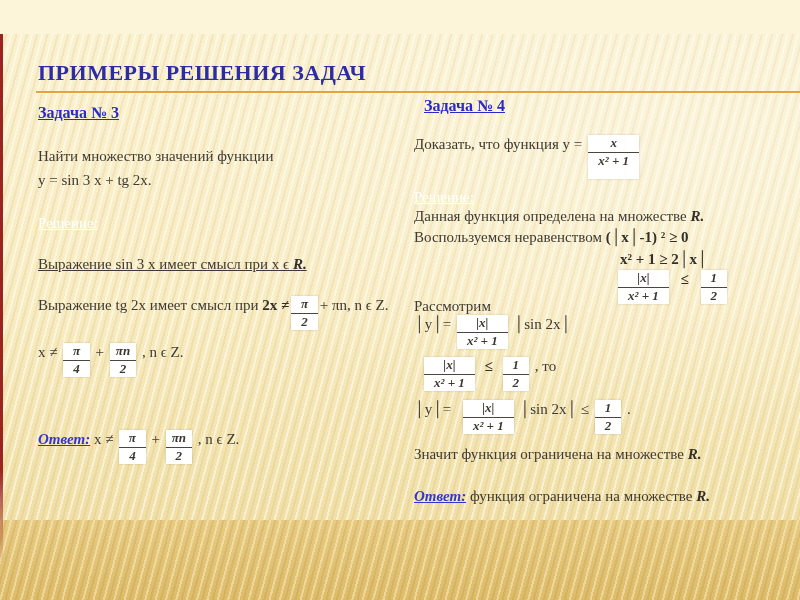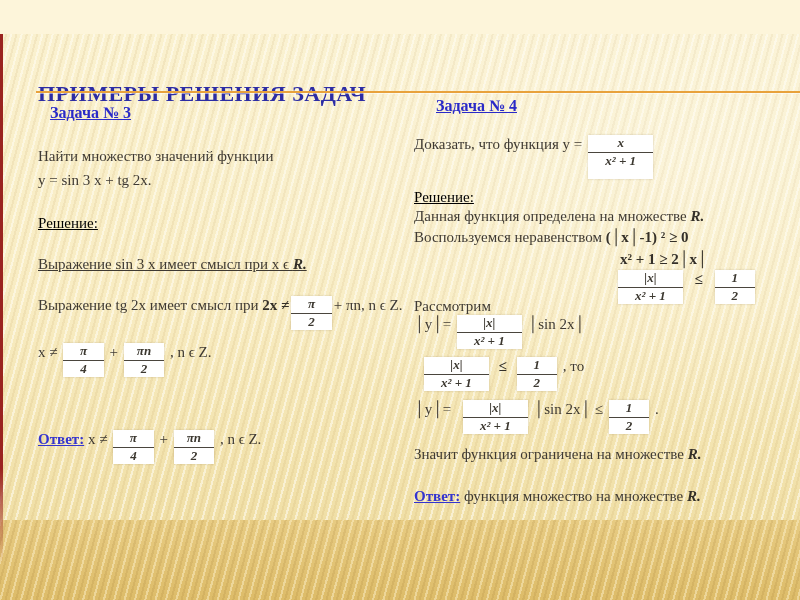--- a/index.html
+++ b/index.html
@@ -23,34 +23,34 @@
       repeating-linear-gradient(105deg,
         rgba(255,244,208,0.45) 0 2px, rgba(255,255,255,0) 2px 5px,
         rgba(150,110,40,0.14) 5px 7px, rgba(255,255,255,0) 7px 10px),
       linear-gradient(180deg,#e7cb82 0%,#ddbc69 100%);}
   .edge{position:absolute;left:0;top:34px;width:3px;height:530px;
     background:linear-gradient(180deg,#9a2420 0%,#9a2420 82%,rgba(154,36,32,0) 100%);}
 
   
   .line{position:absolute;font-size:15px;line-height:18px;white-space:nowrap;}
   .title{position:absolute;left:38px;top:60px;font-size:22px;line-height:26px;
-    font-weight:bold;letter-spacing:0.5px;color:#2c2ca4;white-space:nowrap;margin-top:21px;}
+    font-weight:bold;letter-spacing:0.5px;color:#2c2ca4;white-space:nowrap;}
   .rule{position:absolute;left:36px;top:91px;width:764px;height:2px;
     background:#e8a23c;box-shadow:0 1px 0 rgba(255,255,255,0.5);}
-  .head{font-size:16px;font-weight:bold;color:#2a2ac8;text-decoration:underline;margin-left:12px;}
-  .link{color:#000000;text-decoration:underline;}
-  .blink{color:#3434cf;text-decoration:underline;font-weight:bold;}
+  .head{font-size:16px;font-weight:bold;color:#2a2ac8;text-decoration:underline;}
+  .link{color:#ffffff;text-decoration:underline;}
+  .blink{color:#3434cf;text-decoration:underline;font-weight:bold;font-style:italic;}
   b{color:#343029;}
   .R{font-style:italic;font-weight:bold;color:#343029;}
 
   
   .frac{display:inline-block;text-align:center;font-style:italic;font-weight:bold;
     font-size:13px;line-height:1.15;vertical-align:top;margin:0 2px;color:#3c3830;}
   .frac .num{display:block;padding:1px 4px 1px;border-bottom:1.4px solid #4a453d;}
-  .frac .den{display:block;padding:1px 17px 0;}
+  .frac .den{display:block;padding:1px 10px 0;}
   .boxed{background:#ffffff;box-shadow:0 0 2px rgba(90,70,30,0.25);}
   .pline{display:flex;gap:6px;}
   .pline .frac{vertical-align:baseline;margin:0;}
 </style>
 </head>
 <body>
 
 <div class="slide">
 
   <div class="bg-top"></div>
@@ -145,16 +145,16 @@
     <span class="frac boxed"><span class="num">1</span><span class="den">2</span></span>
     <span>.</span>
   </div>
 
   <div class="line" style="left:414px;top:445px;">
     <span>Значит функция ограничена на множестве </span><span class="R">R.</span>
   </div>
 
   <div class="line" style="left:414px;top:487px;">
     <span class="blink">Ответ:</span>
-    <span>функция множество на множестве </span><span class="R">R.</span>
+    <span>функция ограничена на множестве </span><span class="R">R.</span>
   </div>
 
 </div>
 
 </body></html>

